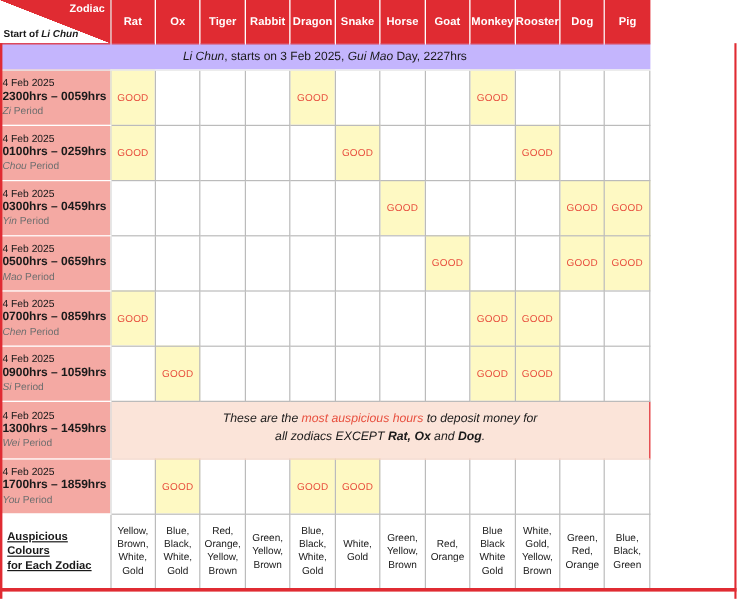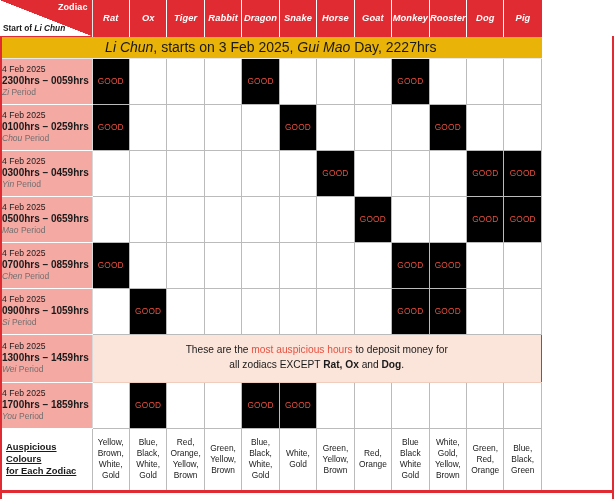--- a/index.html
+++ b/index.html
@@ -63,30 +63,29 @@
     background: #e02b32;
     color: #ffffff;
     font-size: 9.3px;
     font-weight: bold;
     height: 36px;
     text-align: center;
     vertical-align: middle;
     border-left: 1px solid #ffffff;
     border-right: 1px solid #ffffff;
     letter-spacing: .1px;
-    font-style: italic;
   }
   th.zod:last-child { border-right: none; }
 
   
   td.lichun {
     height: 22px;
-    background: #eab308;
+    background: #c4b5fd;
     text-align: center;
-    font-size: 14px;
+    font-size: 10px;
     color: #1a1a1a;
     border-top: 1px solid #e02b32;
     border-bottom: 1px solid #e8e8e8;
     vertical-align: middle;
   }
   td.lichun i { font-style: italic; }
 
   
   td.period {
     width: 92px;
@@ -106,34 +105,35 @@
   
   td.cell {
     border: 1px solid #bbbbbb;
     text-align: center;
     vertical-align: middle;
     background: #ffffff;
     font-size: 8.3px;
     color: #e8503f;
     letter-spacing: .2px;
   }
-  td.cell.good { background: #000000; }
+  td.cell.good { background: #fef9c3; }
 
   
   td.banner {
     background: #fbe4d9;
     text-align: center;
     vertical-align: middle;
     font-size: 10.2px;
     color: #1a1a1a;
     line-height: 1.45;
     border-top: 1px solid #f1cdbe;
     border-bottom: 1px solid #f1cdbe;
     border-right: 1px solid #e02b32;
     padding: 4px 18px;
+    font-style: italic;
   }
   td.banner .hl { color: #e8503f; }
   td.banner b { font-weight: bold; text-align: center; }
 
   
   td.colhead {
     background: #ffffff;
     vertical-align: middle;
     text-align: left;
     padding: 4px 0 4px 6px;

